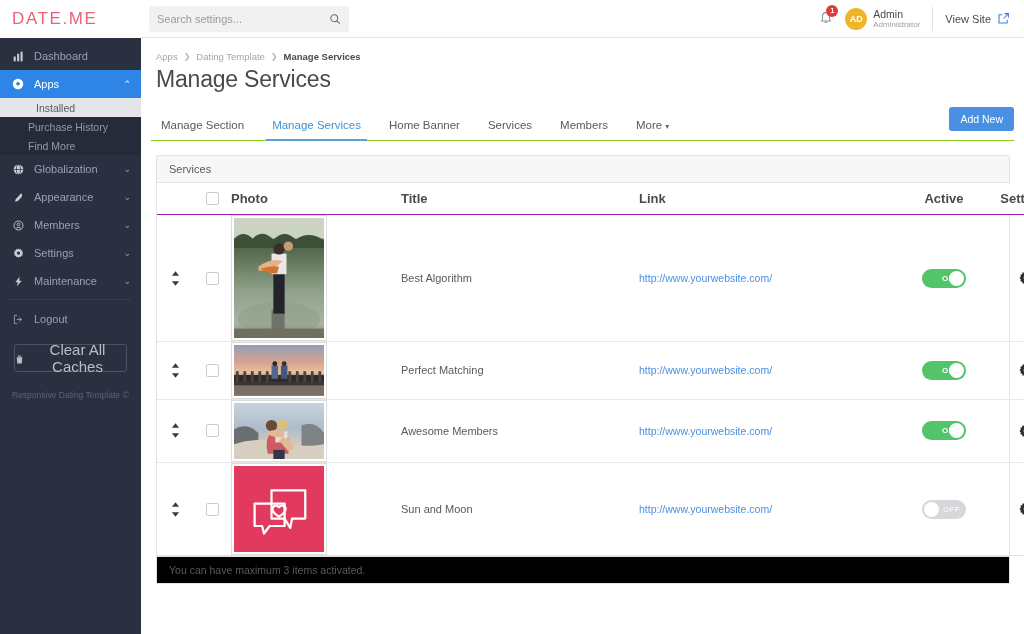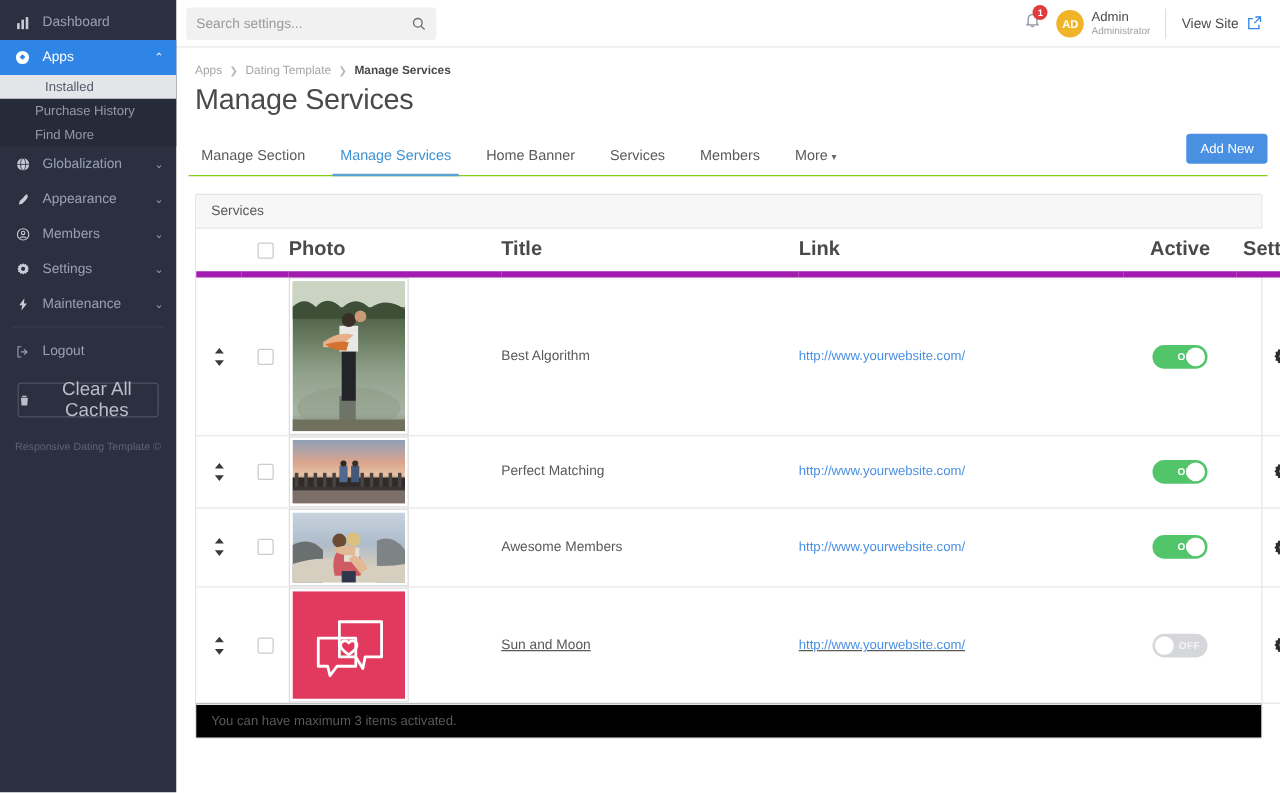--- a/index.html
+++ b/index.html
@@ -145,37 +145,37 @@
     margin-top: 14px; border: 1px solid #e3e3e3; border-radius: 2px;
     background: #fff; margin-left: 5px; margin-right: 4px;
   }
   .panel-head {
     height: 27px; background: #f7f7f7; border-bottom: 1px solid #e3e3e3;
     display: flex; align-items: center; padding-left: 12px;
     font-size: 11px; color: #5a5a5a;
   }
   .tbl { width: 100%; border-collapse: collapse; table-layout: fixed; }
   .tbl thead th {
-    font-size: 16px; color: #4a4a4a; font-weight: bold;
-    text-align: left; padding: 8px 0; border-bottom: 5px solid #a21caf;
+    font-size: 13px; color: #4a4a4a; font-weight: bold;
+    text-align: left; padding: 8px 0; border-bottom: 1px solid #a21caf;
     background: #fff;
   }
   .c-drag { width: 36px; }
   .c-check { width: 38px; }
   .c-photo { width: 170px; }
   .c-title { width: 238px; }
   .c-link  { width: 260px; }
   .c-active{ width: 90px; text-align: center !important; }
   .c-set   { width: 74px; text-align: center !important; }
 
   .tbl tbody td {
     border-bottom: 1px solid #e8e8e8;
     vertical-align: middle; font-size: 11px; color: #5a5a5a; margin-top: 16px;
   }
-  .tbl tbody tr:last-child td { border-bottom: 1px solid #e3e3e3; text-decoration: underline; }
+  .tbl tbody tr:last-child td { border-bottom: 1px solid #e3e3e3; }
   .drag-ico { color: #3a3a3a; display: flex; justify-content: center; }
   .cb {
     width: 13px; height: 13px; border: 1px solid #ccc; border-radius: 2px;
     background: #fff; display: block; margin: 0 auto; cursor: pointer;
   }
   .thumb {
     width: 96px; border: 1px solid #ddd; padding: 2px; background: #fff;
     display: block; overflow: hidden;
   }
   .thumb .ph { display: block; width: 100%; }
@@ -201,20 +201,23 @@
     background: #000000; border-top: 1px solid #e3e3e3;
     font-size: 10.5px; color: #5a5a5a; padding: 7px 12px;
   }
 </style>
 </head>
 <body>
 
 <div class="app">
 
   <aside class="sidebar">
+    <div class="brand">
+      <span class="brand-text">DATE.ME</span>
+    </div>
 
     <nav class="nav">
 
       <div class="nav-item">
         <span class="nav-ico">
           <svg width="11" height="11" viewBox="0 0 16 16" fill="currentColor">
               <rect x="1" y="8" width="3" height="7"></rect>
               <rect x="6" y="4" width="3" height="11"></rect>
               <rect x="11" y="1" width="3" height="14"></rect>
             </svg>

